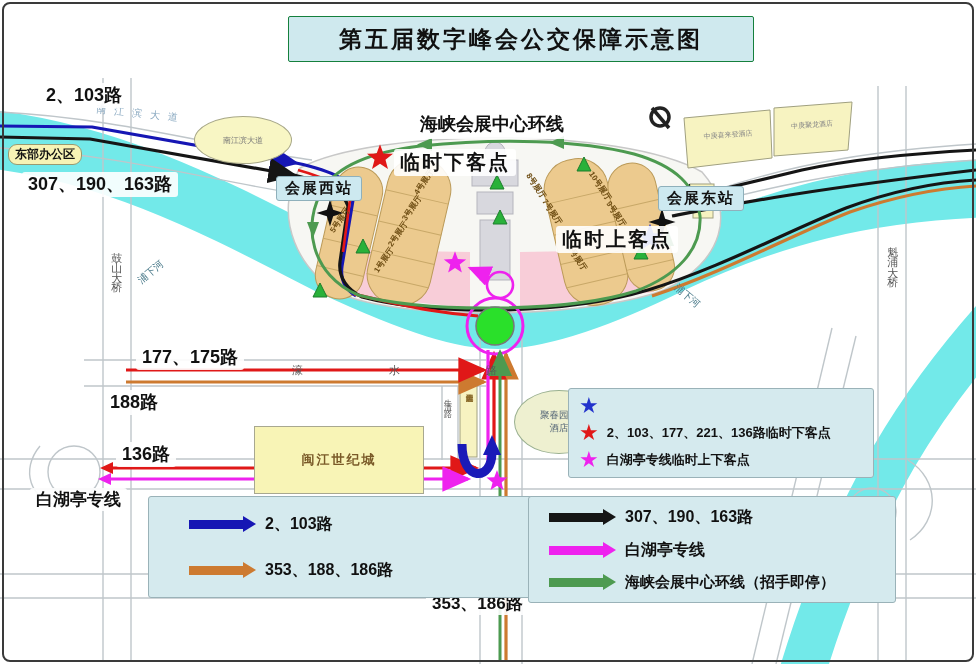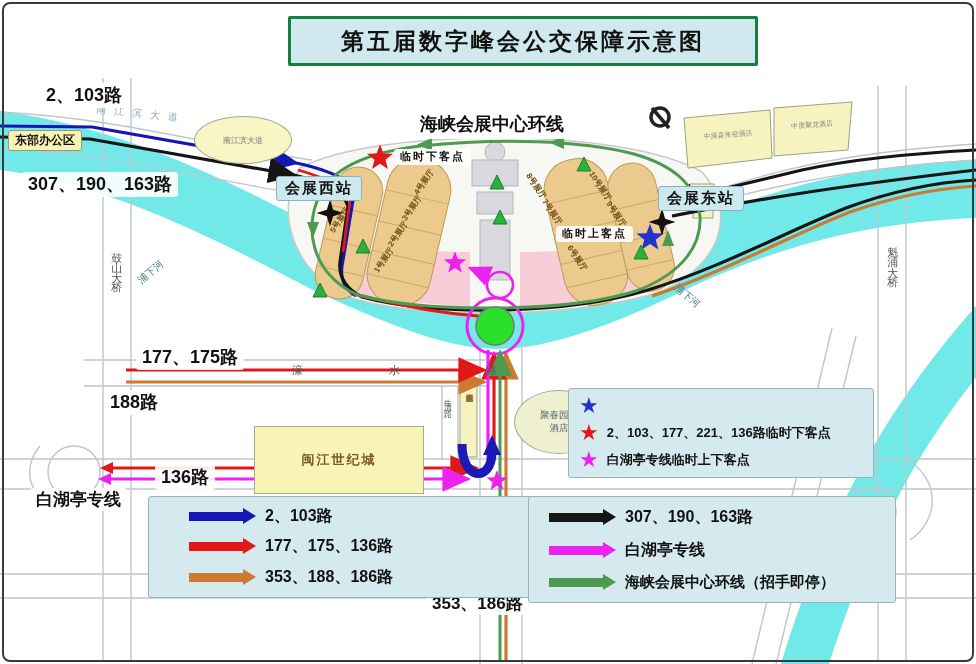--- a/index.html
+++ b/index.html
@@ -3,24 +3,24 @@
 <meta charset="utf-8">
 <style>
   html,body{margin:0;padding:0;background:#fff;}
   .stage{position:relative;width:976px;height:664px;background:#ffffff;overflow:hidden;
          font-family:"Liberation Sans","DejaVu Sans",sans-serif;color:#111;}
   .frame{position:absolute;inset:2px;border:2px solid #3a3a3a;border-radius:8px;pointer-events:none;z-index:50;}
   svg.map{position:absolute;left:0;top:0;z-index:1;}
   .lbl{position:absolute;z-index:10;white-space:nowrap;font-weight:bold;color:#111;
        background:rgba(255,255,255,.9);padding:1px 6px;border-radius:3px;line-height:1.25;}
   .title{left:288px;top:16px;width:452px;height:42px;display:flex;align-items:center;justify-content:center;
-         background:#cfe9ee;border:3px solid #15803d;font-size:23px;letter-spacing:3px;border-radius:2px;}
+         background:#cfe9ee;border:1px solid #15803d;font-size:23px;letter-spacing:3px;border-radius:2px;}
   .r18{font-size:18px;}
   .station{background:#cde9f0;border:1px solid #8fb0bb;font-size:15px;letter-spacing:2px;padding:2px 8px;}
-  .stop{font-size:11px;letter-spacing:2px;}
+  .stop{font-size:20px;letter-spacing:2px;}
   .yellowbox{background:#f7f3b5;border:1px solid #9a9a70;font-size:12px;font-weight:bold;padding:2px 6px;}
   .roadname{background:none;padding:0;font-weight:normal;color:#555;font-size:11px;z-index:6;}
   .vert{writing-mode:vertical-rl;letter-spacing:10px;}
   .halllbl{position:absolute;z-index:8;font-size:8px;font-weight:bold;color:#6d4c12;white-space:nowrap;}
   .bld{position:absolute;z-index:7;display:flex;align-items:center;justify-content:center;text-align:center;}
   .legendbox{position:absolute;z-index:20;background:#d5eaee;border:1px solid #9ab2b8;border-radius:3px;
              display:flex;flex-direction:column;justify-content:space-around;padding:4px 10px;}
   .legrow{display:flex;align-items:center;}
   .star{font-size:22px;line-height:1;margin-right:8px;}
   .slt{font-size:13px;font-weight:bold;white-space:nowrap;}
@@ -191,32 +191,32 @@
       <g>
         <circle cx="660" cy="117" r="9" stroke="#222" stroke-width="3.5" fill="none"></circle>
         <path d="M652,108 L669,128" stroke="#222" stroke-width="3.5"></path>
       </g>
     </g>
   </svg>
 
   <div class="lbl title">第五届数字峰会公交保障示意图</div>
 
   <div class="lbl r18" style="left:40px;top:83px;">2、103路</div>
-  <div class="lbl yellowbox" style="left:8px;top:130px;">东部办公区</div>
+  <div class="lbl yellowbox" style="left:8px;top:144px;border-radius:9px;">东部办公区</div>
   <div class="lbl r18" style="left:22px;top:172px;">307、190、163路</div>
 
   <div class="lbl r18" style="left:408px;top:110px;padding:3px 12px;">海峡会展中心环线</div>
   <div class="lbl stop" style="left:394px;top:149px;">临时下客点</div>
   <div class="lbl stop" style="left:556px;top:226px;">临时上客点</div>
   <div class="lbl station" style="left:276px;top:176px;">会展西站</div>
   <div class="lbl station" style="left:658px;top:186px;">会展东站</div>
 
   <div class="lbl r18" style="left:136px;top:345px;">177、175路</div>
   <div class="lbl r18" style="left:104px;top:390px;">188路</div>
-  <div class="lbl r18" style="left:116px;top:465px;margin-left:39px;">136路</div>
+  <div class="lbl r18" style="left:116px;top:442px;">136路</div>
   <div class="lbl r18" style="left:30px;top:488px;font-size:17px;">白湖亭专线</div>
   <div class="lbl r18" style="left:398px;top:592px;font-size:17px;margin-left:28px;">353、186路</div>
 
   <div class="bld" style="left:194px;top:116px;width:96px;height:46px;border-radius:50%;background:#f8f6c4;border:1px solid #a8a888;font-size:8px;color:#777;">南江滨大道</div>
   <div class="bld" style="left:688px;top:130px;width:80px;font-size:7px;color:#888;transform:rotate(-4deg);">中庚喜来登酒店</div>
   <div class="bld" style="left:776px;top:120px;width:72px;font-size:7px;color:#888;transform:rotate(-4deg);">中庚聚龙酒店</div>
   <div class="bld" style="left:254px;top:390px;width:168px;height:66px;background:#f8f4b6;border:1px solid #a8a890;font-size:13px;font-weight:bold;color:#7a5a28;letter-spacing:2px;margin-top:36px;">闽江世纪城</div>
   <div class="bld" style="left:462px;top:388px;width:14px;height:66px;writing-mode:vertical-rl;font-size:7.5px;color:#8a6a2a;justify-content:flex-start;">世纪金源大酒店</div>
   <div class="bld" style="left:514px;top:390px;width:84px;height:58px;border-radius:50%;background:#eef0d0;border:1px solid #9ab090;font-size:9.5px;color:#556677;padding:2px;">
       <span style="width:40px;">聚春园大酒店</span>
@@ -256,24 +256,20 @@
       <span class="slt">白湖亭专线临时上下客点</span>
     </div>
   </div>
 
   <div class="legendbox" style="left:148px;top:496px;width:336px;height:92px;padding-left:40px;">
     <div class="legrow">
       <span class="ar" style="color: rgb(22, 22, 180);"></span>
       <span class="rlt">2、103路</span>
     </div>
     <div class="legrow">
-      <span class="ar" style="color: rgb(224, 24, 24);"></span>
-      <span class="rlt">177、175、136路</span>
-    </div>
-    <div class="legrow">
       <span class="ar" style="color: rgb(205, 122, 48);"></span>
       <span class="rlt">353、188、186路</span>
     </div>
   </div>
 
   <div class="legendbox" style="left:528px;top:496px;width:336px;height:97px;padding-left:20px;">
     <div class="legrow">
       <span class="ar" style="color: rgb(21, 21, 21);"></span>
       <span class="rlt">307、190、163路</span>
     </div>

